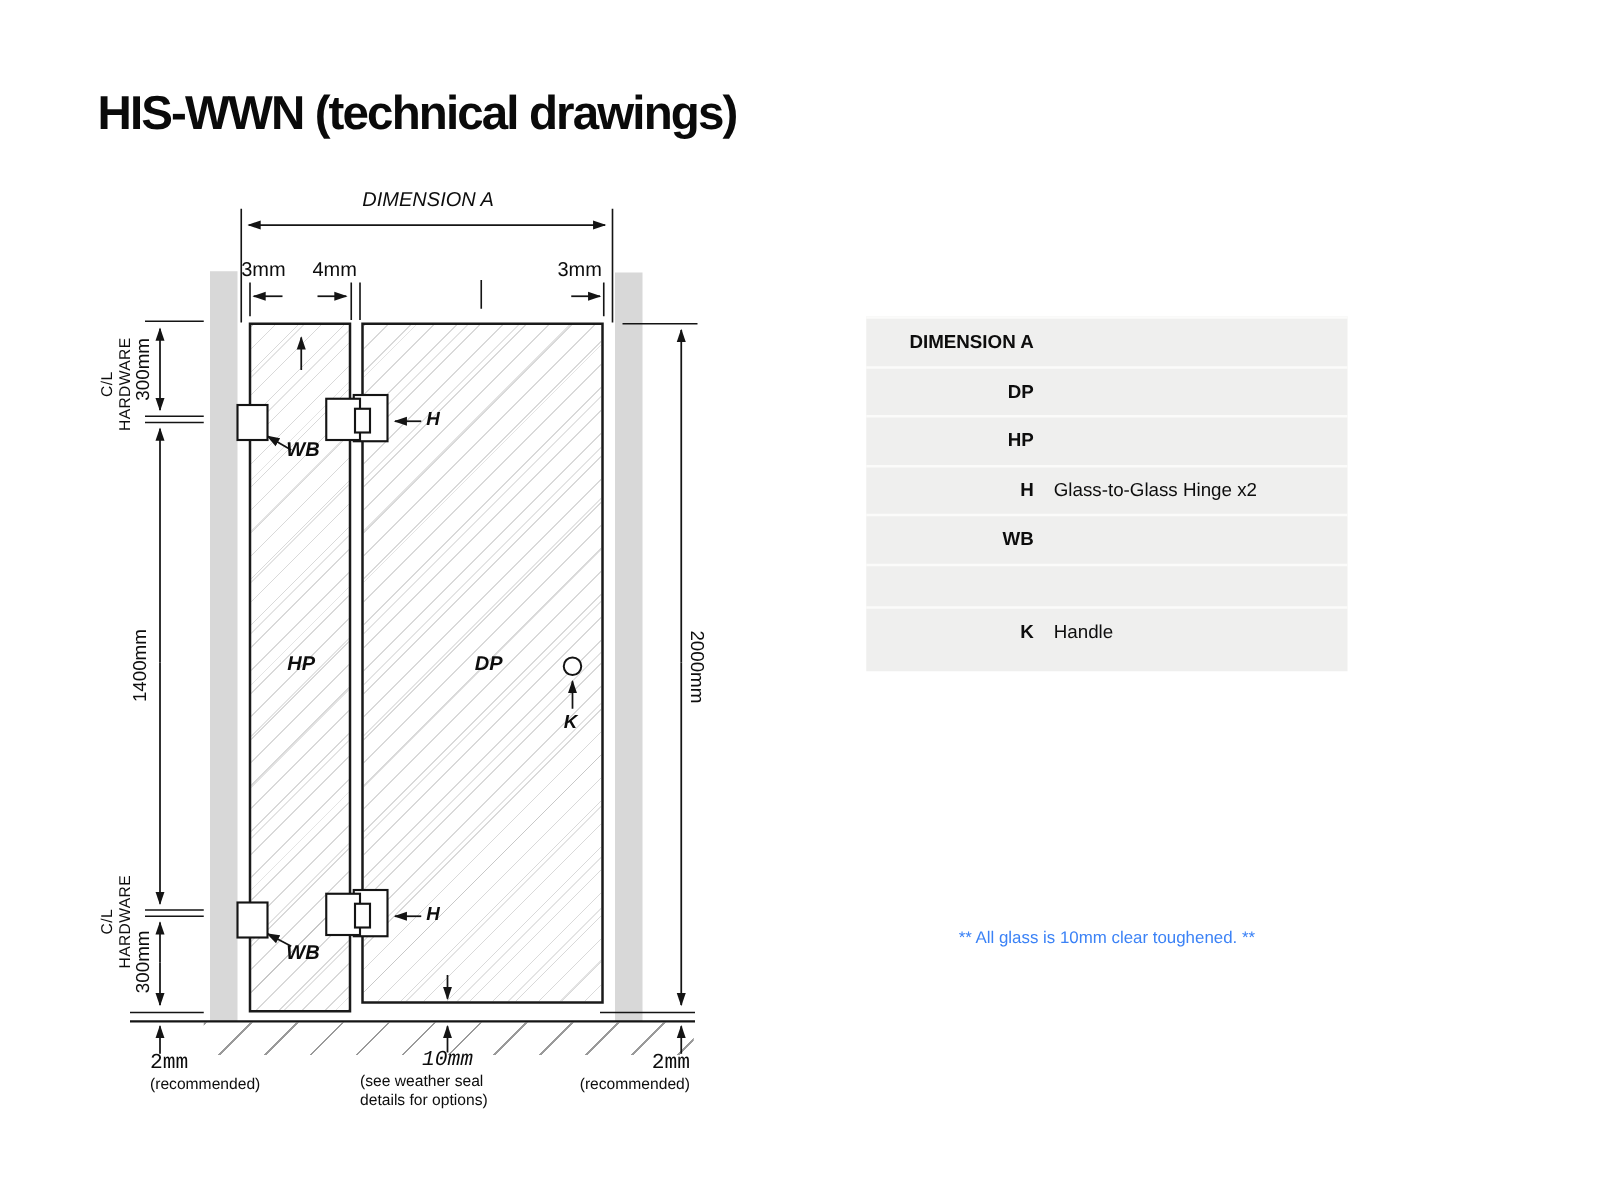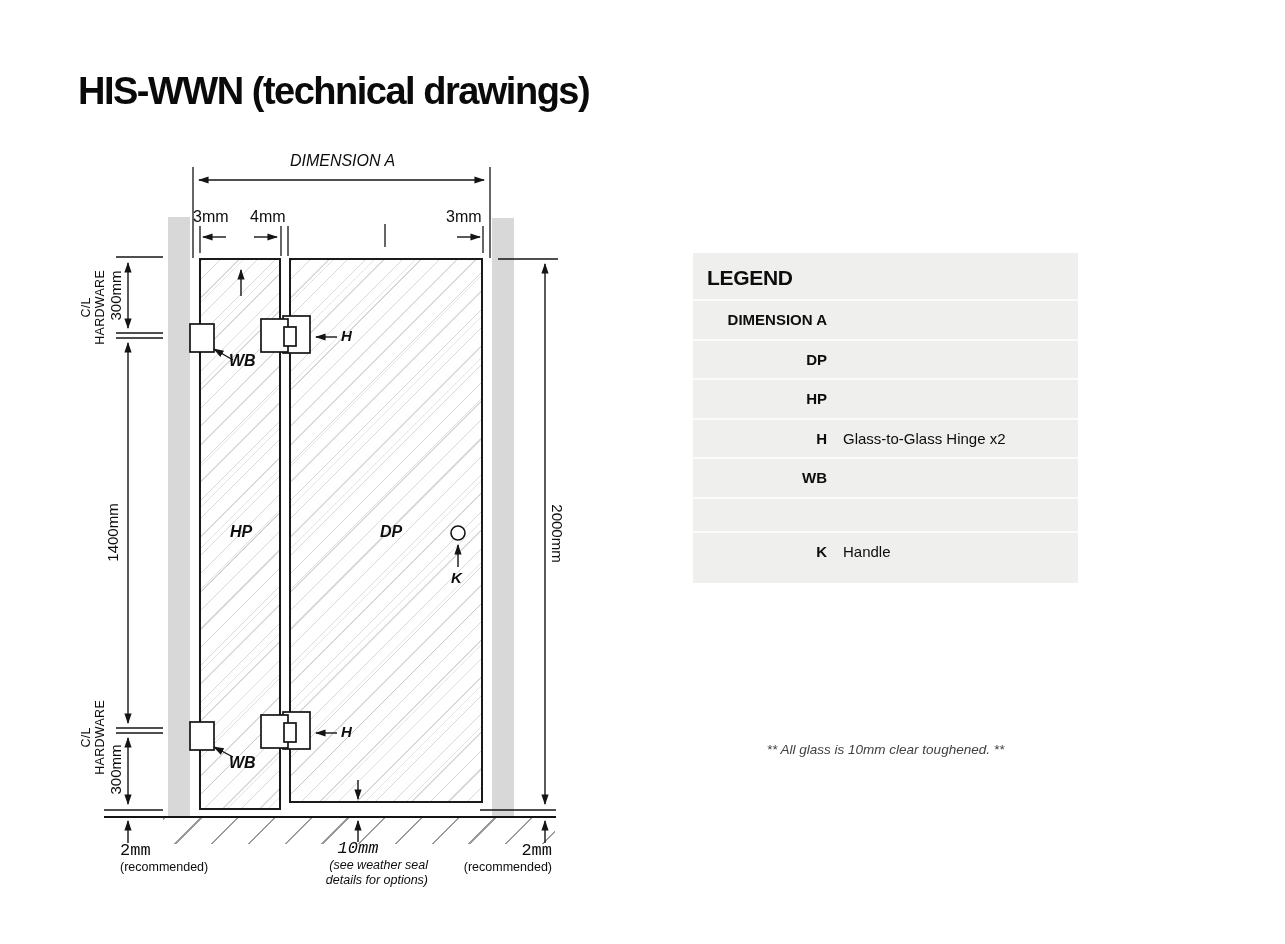--- a/index.html
+++ b/index.html
@@ -59,39 +59,39 @@
   .h-top    { left:341px; top:327px; font-size:15px; }
   .h-bottom { left:341px; top:723px; font-size:15px; }
   .wb-top    { left:229px; top:352px; font-size:16px; }
   .wb-bottom { left:229px; top:754px; font-size:16px; }
   .k-label   { left:451px; top:569px; font-size:15px; }
   .bdim { position:absolute; font-size:17px;font-family:Liberation Mono, monospace; }
   .bnote { position:absolute; font-size:12.5px; white-space:pre-line; }
   .b-left       { left:120px; top:841px; }
   .b-left-note  { left:120px; top:860px; }
   .b-center      { left:298px; top:839px; width:120px; text-align:center; font-style:italic; }
-  .b-center-note { left:288px; top:858px; width:140px; text-align:right; font-style:italic; line-height:1.18; }
+  .b-center-note { left:288px; top:858px; width:140px; text-align:left; line-height:1.18; }
   .b-right      { left:432px; top:841px; width:120px; text-align:right; }
   .b-right-note { left:432px; top:860px; width:120px; text-align:right; }
 
   
   .legend {
     position:absolute; left:693px; top:253px; width:385px;
     background:#efefee; box-sizing:border-box;
   }
   .lg-title { font-size:21px; font-weight:bold; letter-spacing:-.3px; padding:13px 0 9px 14px; }
   .lg-row { display:flex; border-top:2px solid #fbfbfa; padding:9px 0 9px 12px; align-items:flex-start; }
   .lg-term { flex:0 0 122px; text-align:right; font-weight:bold; font-size:15px; line-height:1.3; }
   .lg-desc { margin-left:16px; font-size:15px; line-height:1.3; white-space:pre-line; }
   .lg-desc-nowrap { white-space:nowrap; }
   .lg-row-empty { height:14px; }
   .lg-row-last { padding-bottom:22px; }
   .footnote {
     position:absolute; left:693px; top:742px; width:385px; text-align:center;
-    font-style:italic; font-size:13.5px; color:#404040;
+    font-size:13.5px; color:#3b82f6;
   }
 </style>
 </head>
 <body>
 
 <div class="canvas">
 
   <h1 class="page-title">HIS-WWN (technical drawings)</h1>
 
   <div class="wall wall-left"></div>
@@ -189,21 +189,20 @@
 
   <div class="bdim b-left">2mm</div>
   <div class="bnote b-left-note">(recommended)</div>
   <div class="bdim b-center">10mm</div>
   <div class="bnote b-center-note">(see weather seal
 details for options)</div>
   <div class="bdim b-right">2mm</div>
   <div class="bnote b-right-note">(recommended)</div>
 
   <div class="legend">
-    <div class="lg-title">LEGEND</div>
 
     <div class="lg-row">
       <div class="lg-term">DIMENSION A</div>
     </div>
     <div class="lg-row">
       <div class="lg-term">DP</div>
     </div>
     <div class="lg-row">
       <div class="lg-term">HP</div>
     </div>

